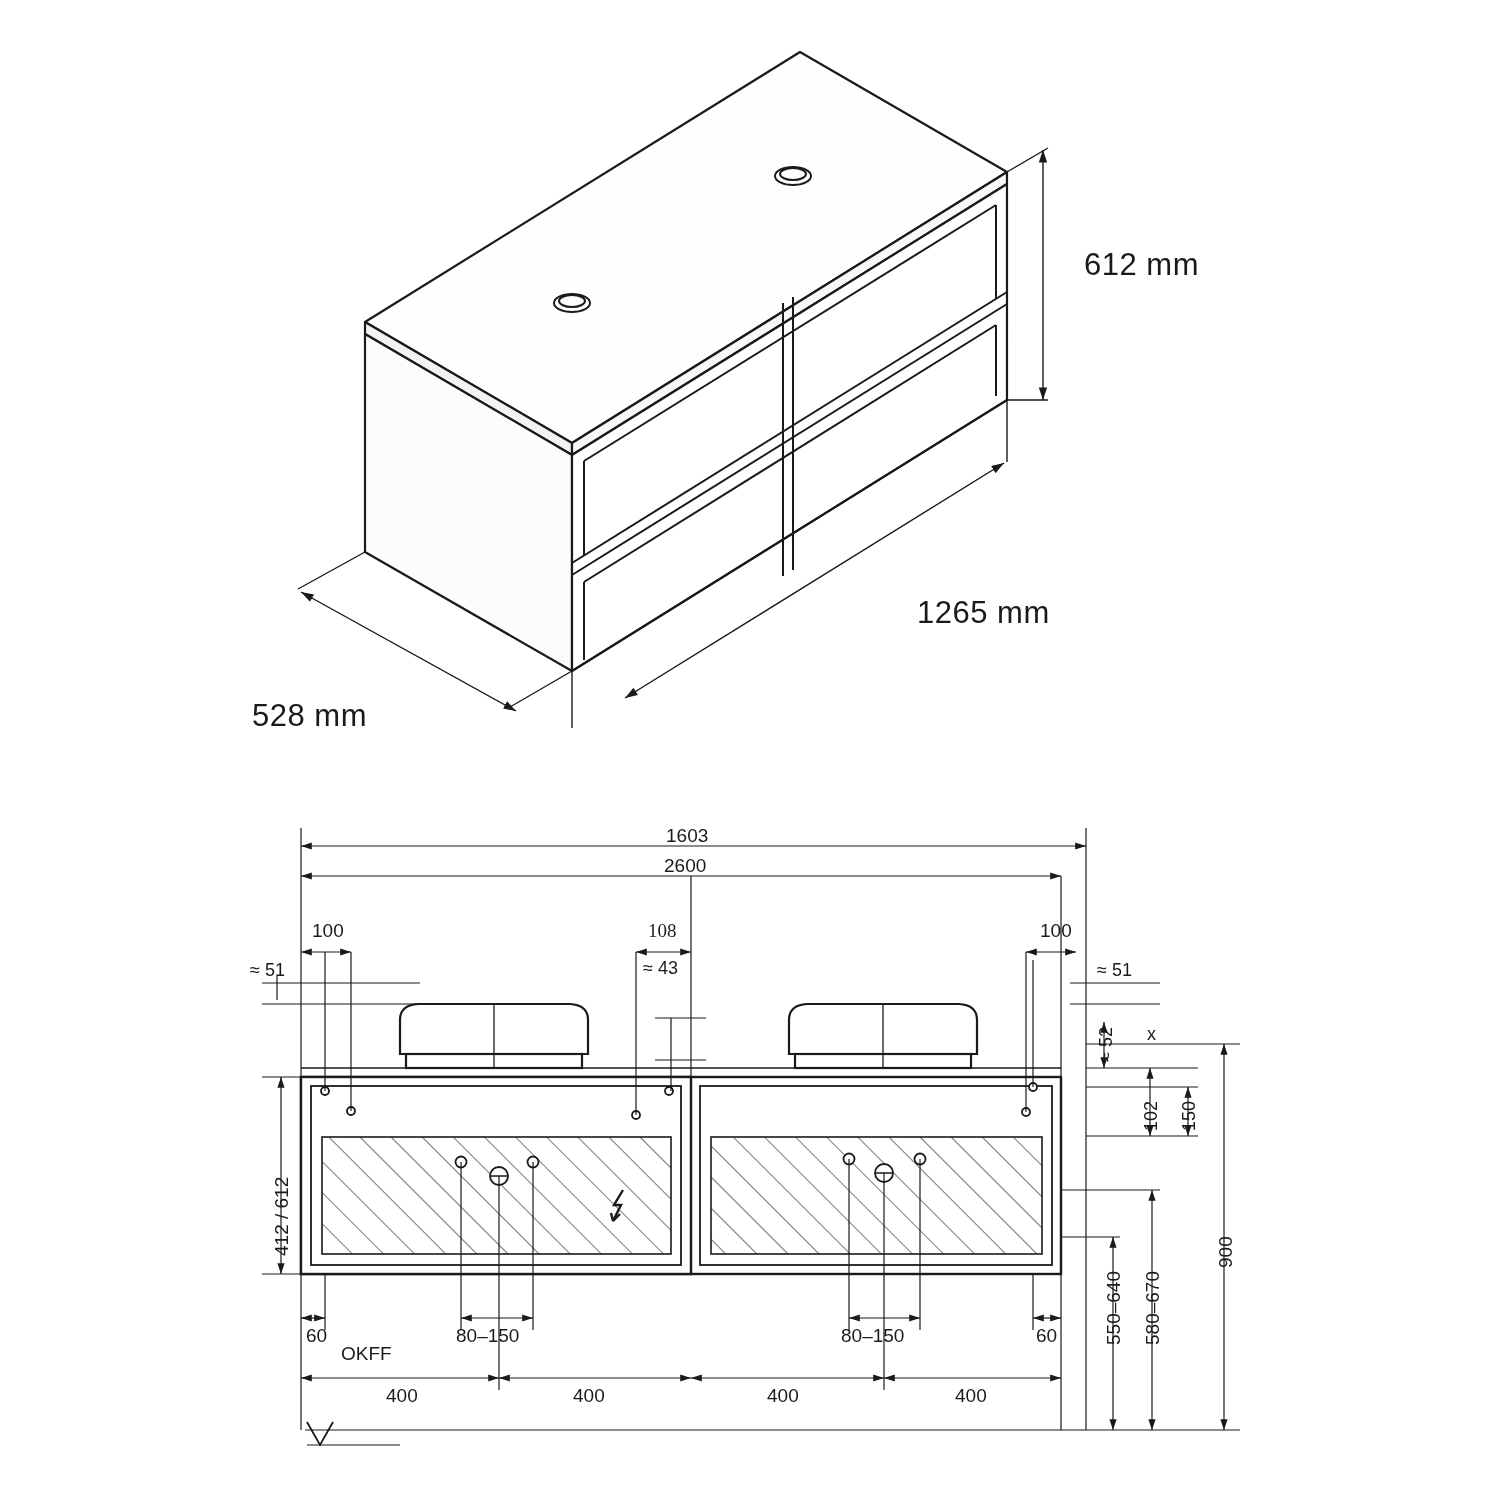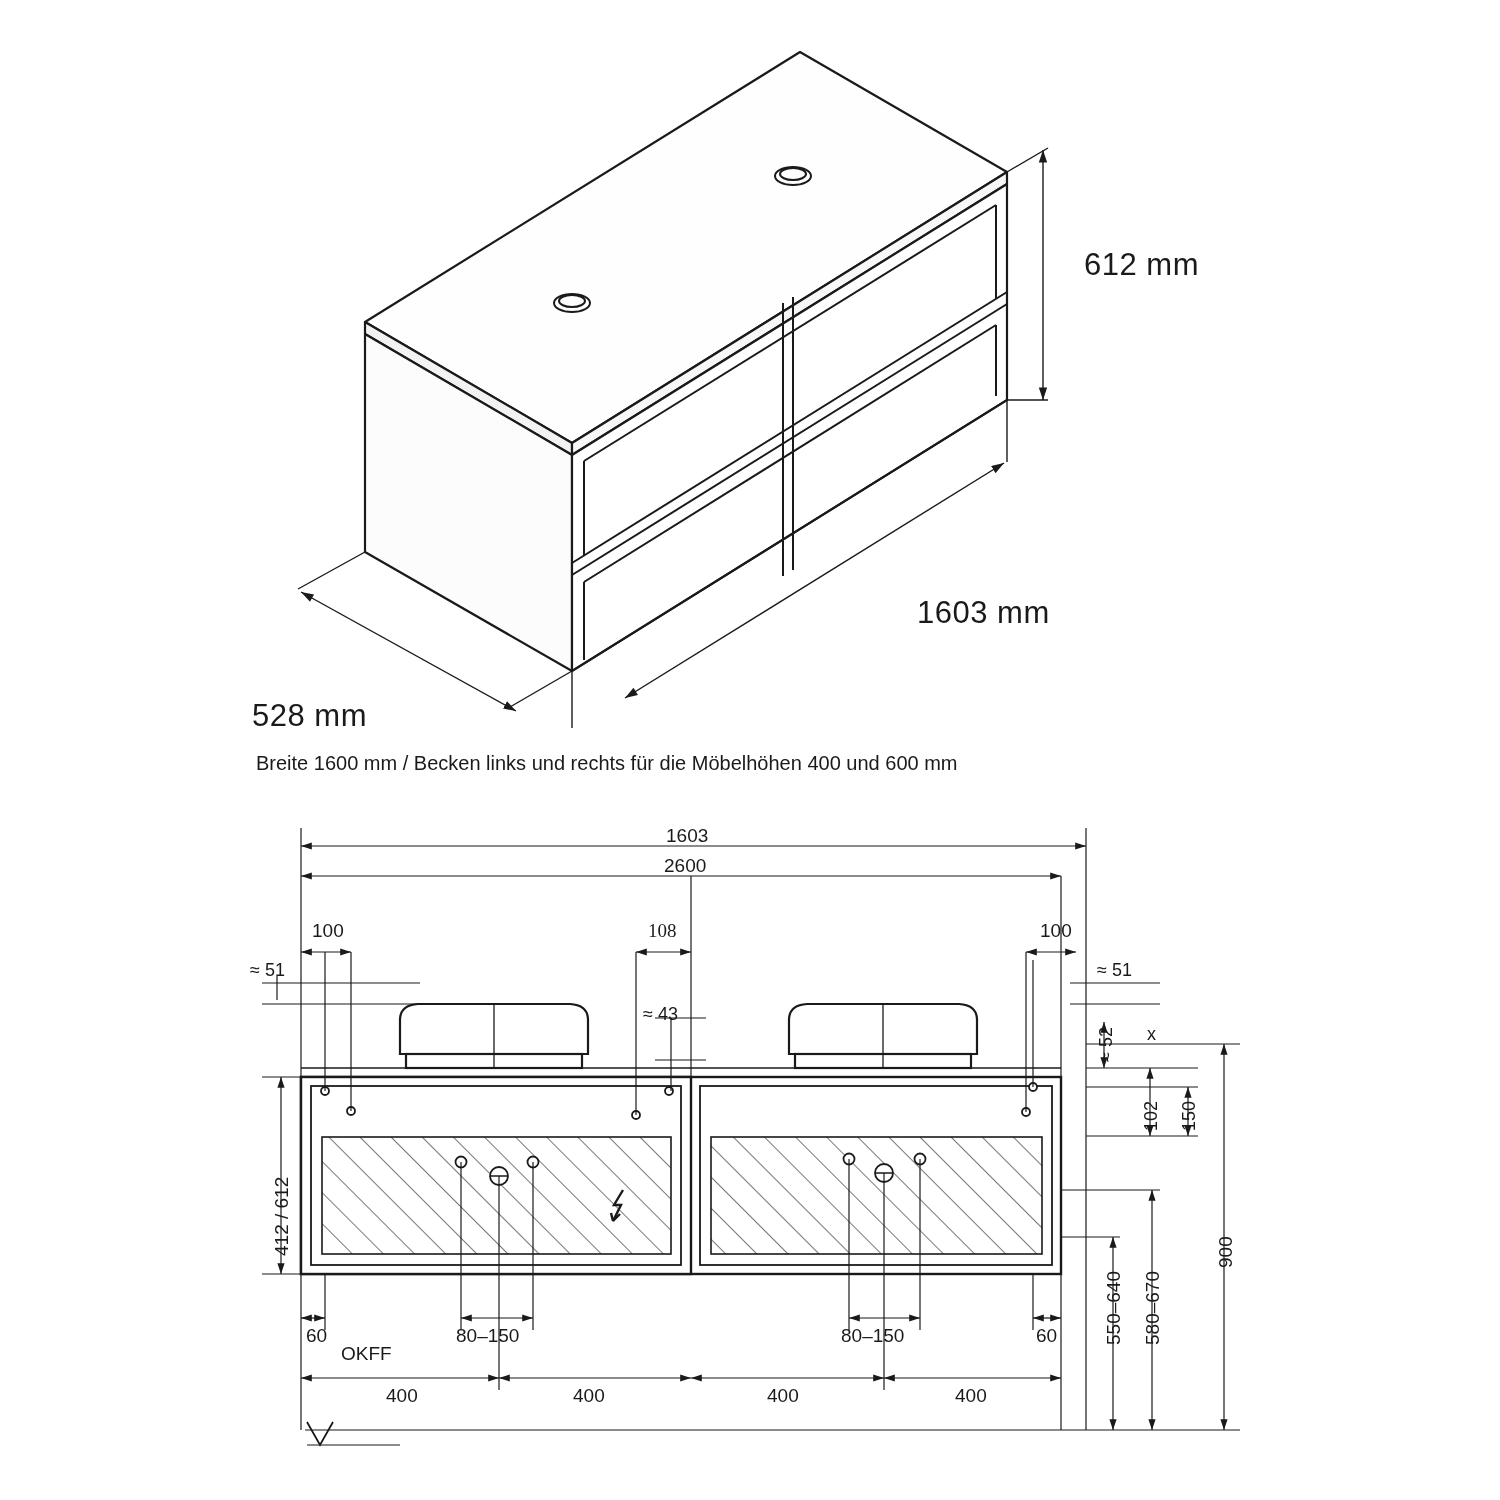--- a/index.html
+++ b/index.html
@@ -247,35 +247,34 @@
       <line x1="1061" y1="1190" x2="1160" y2="1190"></line>
       <line x1="1224" y1="1044" x2="1224" y2="1430" marker-start="url(#arrowE)" marker-end="url(#arrowS)"></line>
 
       <line x1="305" y1="1430" x2="1240" y2="1430"></line>
       <path d="M307,1422 L320,1445 L333,1422" stroke-width="1.8"></path>
       <line x1="307" y1="1445" x2="400" y2="1445"></line>
     </g>
   </svg>
 
   <div class="lbl lbl-big" style="left:1084px; top:249px;">612 mm</div>
-  <div class="lbl lbl-big" style="left:917px; top:597px;">1603 mm</div>
+  <div class="lbl lbl-big" style="left:917px; top:597px;">1265 mm</div>
   <div class="lbl lbl-big" style="left:252px; top:700px;">528 mm</div>
 
-  <div class="lbl lbl-caption" style="left:256px; top:753px;">Breite 1600 mm / Becken links und rechts für die Möbelhöhen 400 und 600 mm</div>
 
   <div class="lbl lbl-dim" style="left:666px; top:826px;">1603</div>
   <div class="lbl lbl-dim" style="left:664px; top:856px;">2600</div>
 
   <div class="lbl lbl-dim" style="left:312px; top:921px;">100</div>
   <div class="lbl lbl-dim" style="left:648px; top:921px;font-family:Liberation Serif, serif;">108</div>
   <div class="lbl lbl-dim" style="left:1040px; top:921px;">100</div>
 
   <div class="lbl lbl-dim-sm" style="left:250px; top:961px;">≈ 51</div>
   <div class="lbl lbl-dim-sm" style="left:1097px; top:961px;">≈ 51</div>
-  <div class="lbl lbl-dim-sm" style="left:643px; top:1005px;">≈ 43</div>
+  <div class="lbl lbl-dim-sm" style="left:643px; top:959px;">≈ 43</div>
 
   <div class="lbl lbl-dim-sm rot90" style="left:1097px; top:1062px;">≈ 52</div>
   <div class="lbl lbl-dim-sm" style="left:1147px; top:1025px;">x</div>
   <div class="lbl lbl-dim-sm rot90" style="left:1142px; top:1131px;">102</div>
   <div class="lbl lbl-dim-sm rot90" style="left:1180px; top:1131px;">150</div>
 
   <div class="lbl lbl-dim rot90" style="left:272px; top:1256px;">412 / 612</div>
 
   <div class="lbl lbl-dim" style="left:306px; top:1326px;">60</div>
   <div class="lbl lbl-dim" style="left:1036px; top:1326px;">60</div>

